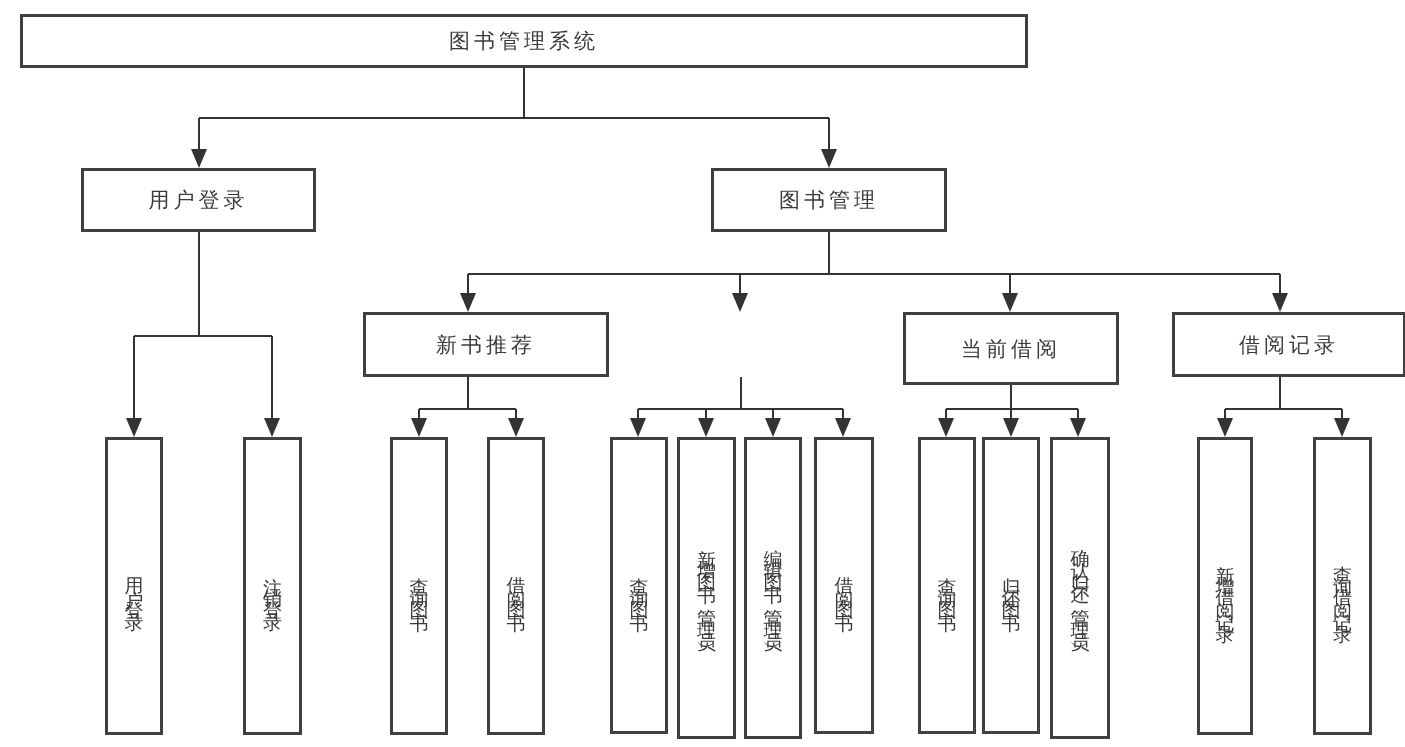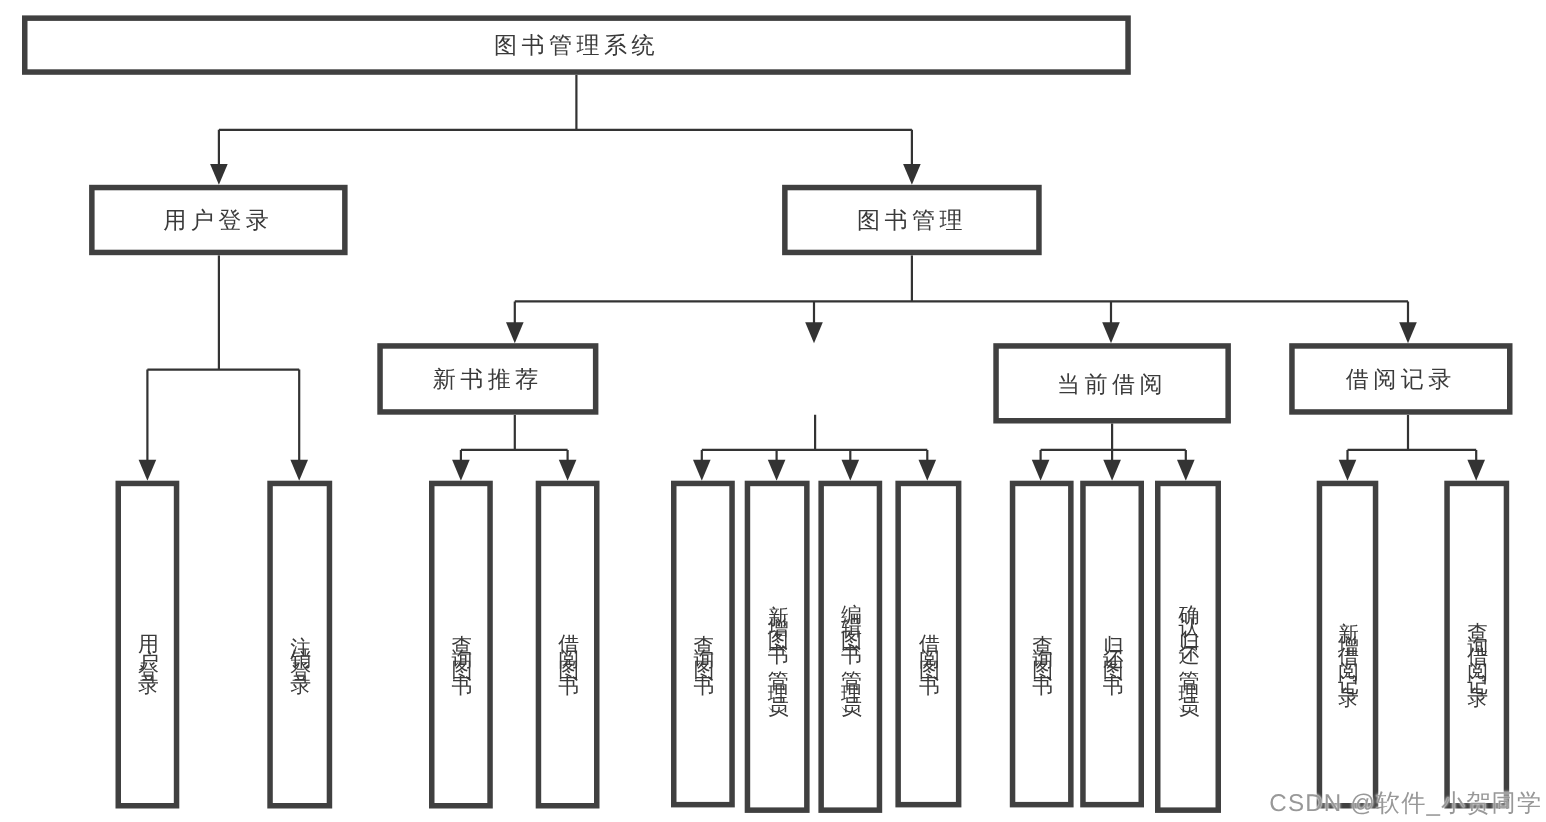--- a/index.html
+++ b/index.html
@@ -3,21 +3,21 @@
 <meta charset="utf-8">
 <style>
   html,body{margin:0;padding:0;background:#ffffff;}
   .stage{
     position:relative;width:1405px;height:747px;background:#ffffff;
     font-family:"Liberation Sans", sans-serif;color:#3a3a3a;overflow:hidden;
   }
   .wires{position:absolute;left:0;top:0;width:1405px;height:747px;}
   .box{
     position:absolute;box-sizing:border-box;background:#ffffff;
-    border:5px solid #404040;display:flex;align-items:center;justify-content:center;
+    border:3px solid #404040;display:flex;align-items:center;justify-content:center;
   }
   .hbox{font-size:21px;letter-spacing:4px;white-space:nowrap;}
   .vtext{
     writing-mode:vertical-rl;text-orientation:mixed;
     font-size:19px;letter-spacing:12px;line-height:1.05;white-space:nowrap;
   }
   .watermark{
     position:absolute;right:3px;bottom:2px;font-size:22px;color:#989898;
     letter-spacing:1px;text-shadow:0 0 2px #ffffff,0 0 3px #ffffff;white-space:nowrap;
   }
@@ -71,27 +71,27 @@
     <span>图书管理系统</span>
   </div>
 
   <div class="box hbox" style="left:81px;top:168px;width:235px;height:64px">
     <span>用户登录</span>
   </div>
   <div class="box hbox" style="left:711px;top:168px;width:236px;height:64px">
     <span>图书管理</span>
   </div>
 
-  <div class="box hbox" style="left:343px;top:312px;width:201px;height:65px">
+  <div class="box hbox" style="left:363px;top:312px;width:246px;height:65px">
     <span>新书推荐</span>
   </div>
   <div class="box hbox" style="left:903px;top:312px;width:216px;height:73px">
     <span>当前借阅</span>
   </div>
-  <div class="box hbox" style="left:1172px;top:312px;width:203px;height:65px">
+  <div class="box hbox" style="left:1172px;top:312px;width:234px;height:65px">
     <span>借阅记录</span>
   </div>
 
   <div class="box" style="left:105px;top:437px;width:58px;height:298px">
     <span class="vtext">用户登录</span>
   </div>
   <div class="box" style="left:243px;top:437px;width:59px;height:298px">
     <span class="vtext">注销登录</span>
   </div>
 
@@ -125,14 +125,13 @@
     <span class="vtext">确认归还（管理员）</span>
   </div>
 
   <div class="box" style="left:1197px;top:437px;width:56px;height:298px">
     <span class="vtext">新增借阅记录</span>
   </div>
   <div class="box" style="left:1313px;top:437px;width:59px;height:298px">
     <span class="vtext">查询借阅记录</span>
   </div>
 
-  <div class="watermark">CSDN @软件_小贺同学</div>
 </div>
 
 </body></html>

